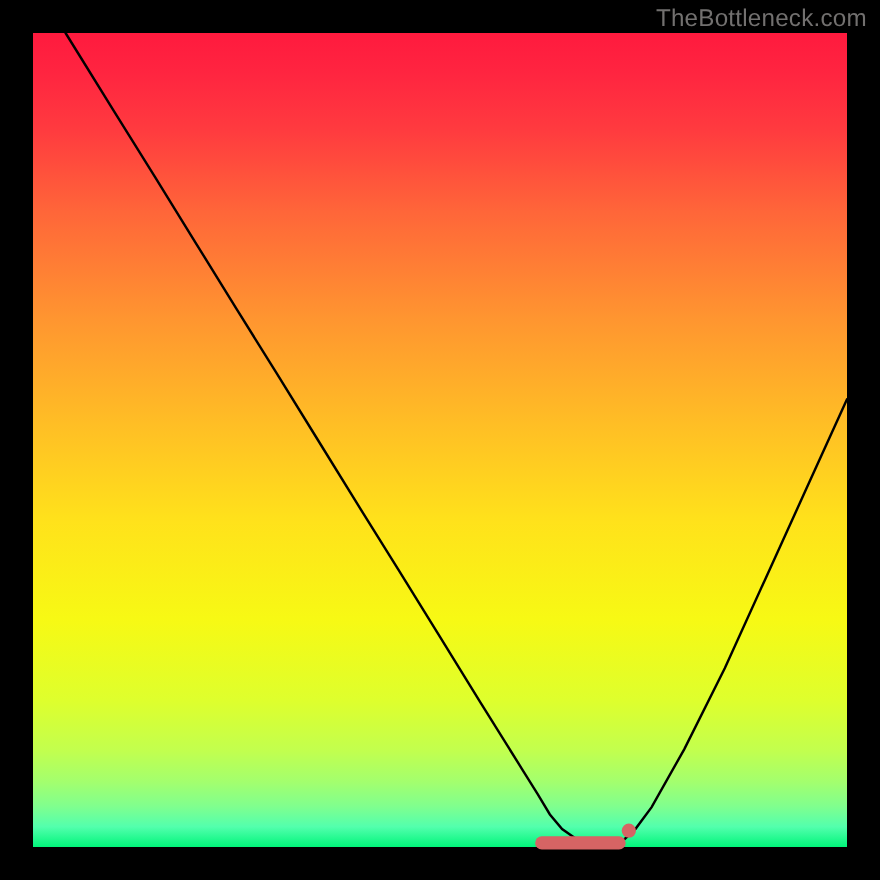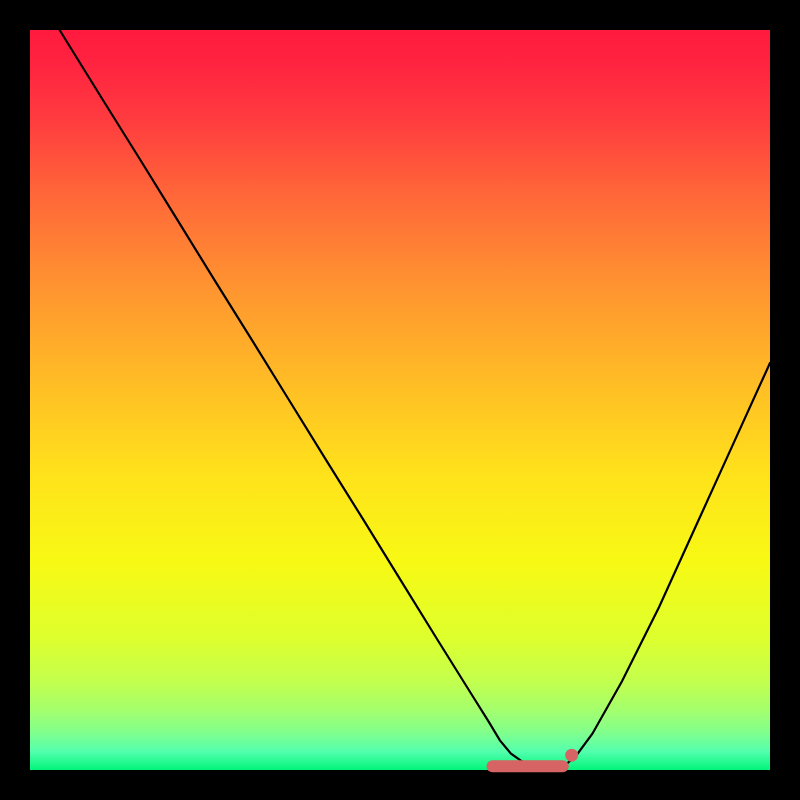--- a/index.html
+++ b/index.html
@@ -24,20 +24,21 @@
     letter-spacing: 0.2px;
   }
   svg {
     display: block;
   }
 </style>
 </head>
 <body>
 
 <div class="chart-container">
+  <div class="watermark">TheBottleneck.com</div>
   <svg id="chart-svg" width="800" height="800" viewBox="0 0 800 800">
     <defs>
       <linearGradient id="bg-grad" x1="0" y1="0" x2="0" y2="1">
           <stop offset="0%" stop-color="#ff1a3e"></stop>
           <stop offset="5%" stop-color="#ff2540"></stop>
           <stop offset="12%" stop-color="#ff3b3f"></stop>
           <stop offset="22%" stop-color="#ff6639"></stop>
           <stop offset="35%" stop-color="#ff9530"></stop>
           <stop offset="48%" stop-color="#ffbe25"></stop>
           <stop offset="60%" stop-color="#ffe21b"></stop>

